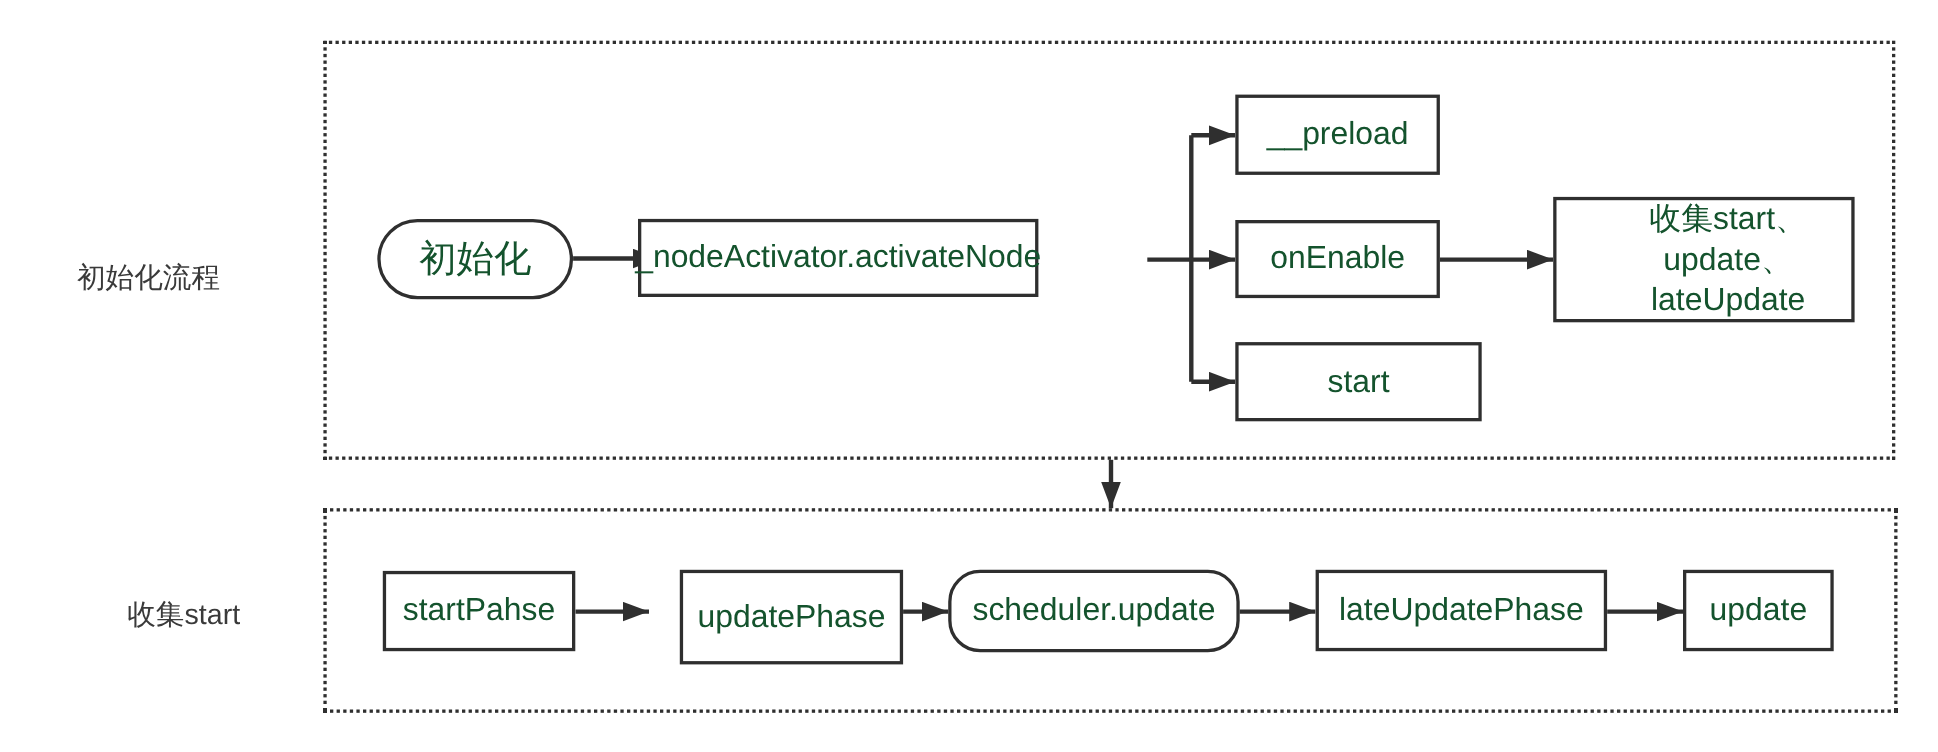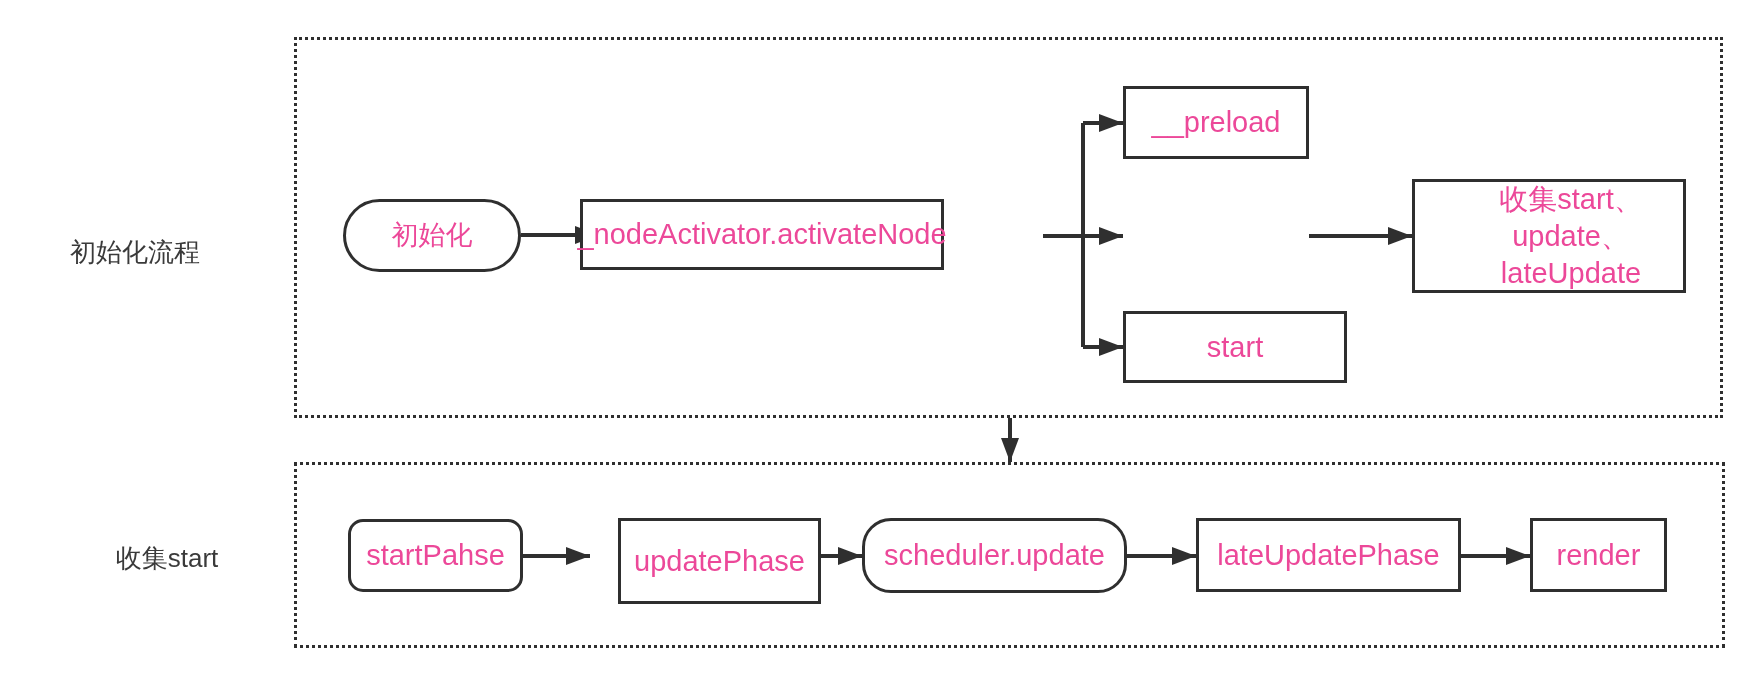--- a/index.html
+++ b/index.html
@@ -26,27 +26,27 @@
   }
   .connectors{
     position:absolute;left:0;top:0;width:1762px;height:684px;
   }
   .node{
     position:absolute;
     box-sizing:border-box;
     border:3px solid #2f2f2f;
     background:#ffffff;
     display:flex;align-items:center;justify-content:center;
-    font-size:29px;color:#ec4899;
+    font-size:29px;color:#14532d;
     text-align:center;
     white-space:pre-line;
     line-height:37px;
     z-index:2;
   }
-  .node.pill{border-radius:37px;font-size:27px;}
+  .node.pill{border-radius:37px;font-size:34px;}
   .watermark{
     position:absolute;
     font-size:26px;
     color:#9e9e9e;
     text-shadow:2px 2px 0 #ffffff,1px 1px 0 #ffffff;
     white-space:nowrap;
     z-index:3;
   }
 </style>
 </head>
@@ -92,31 +92,32 @@
       <line x1="1461" y1="556" x2="1530" y2="556" marker-end="url(#arrow)"></line>
     </g>
   </svg>
 
   <div class="node pill" style="left:343px;top:199px;width:178px;height:73px;">初始化</div>
 
   <div class="node" style="left:580px;top:199px;width:364px;height:71px;">_nodeActivator.activateNode</div>
 
   <div class="node" style="left:1123px;top:86px;width:186px;height:73px;">__preload</div>
 
+  <div class="node" style="left:1123px;top:200px;width:186px;height:71px;">onEnable</div>
 
   <div class="node" style="left:1123px;top:311px;width:224px;height:72px;">start</div>
 
   <div class="node" style="left:1412px;top:179px;width:274px;height:114px;padding-left:44px;">收集start、
 update、
 lateUpdate</div>
 
-  <div class="node" style="left:348px;top:519px;width:175px;height:73px;border-radius:15px;">startPahse</div>
+  <div class="node" style="left:348px;top:519px;width:175px;height:73px;">startPahse</div>
 
   <div class="node" style="left:590px;top:518px;width:203px;height:86px;margin-left:28px;">updatePhase</div>
 
   <div class="node" style="left:862px;top:518px;width:265px;height:75px;border-radius:29px;">scheduler.update</div>
 
   <div class="node" style="left:1196px;top:518px;width:265px;height:74px;">lateUpdatePhase</div>
 
-  <div class="node" style="left:1530px;top:518px;width:137px;height:74px;">render</div>
+  <div class="node" style="left:1530px;top:518px;width:137px;height:74px;">update</div>
 
 
 </div>
 
 </body></html>

